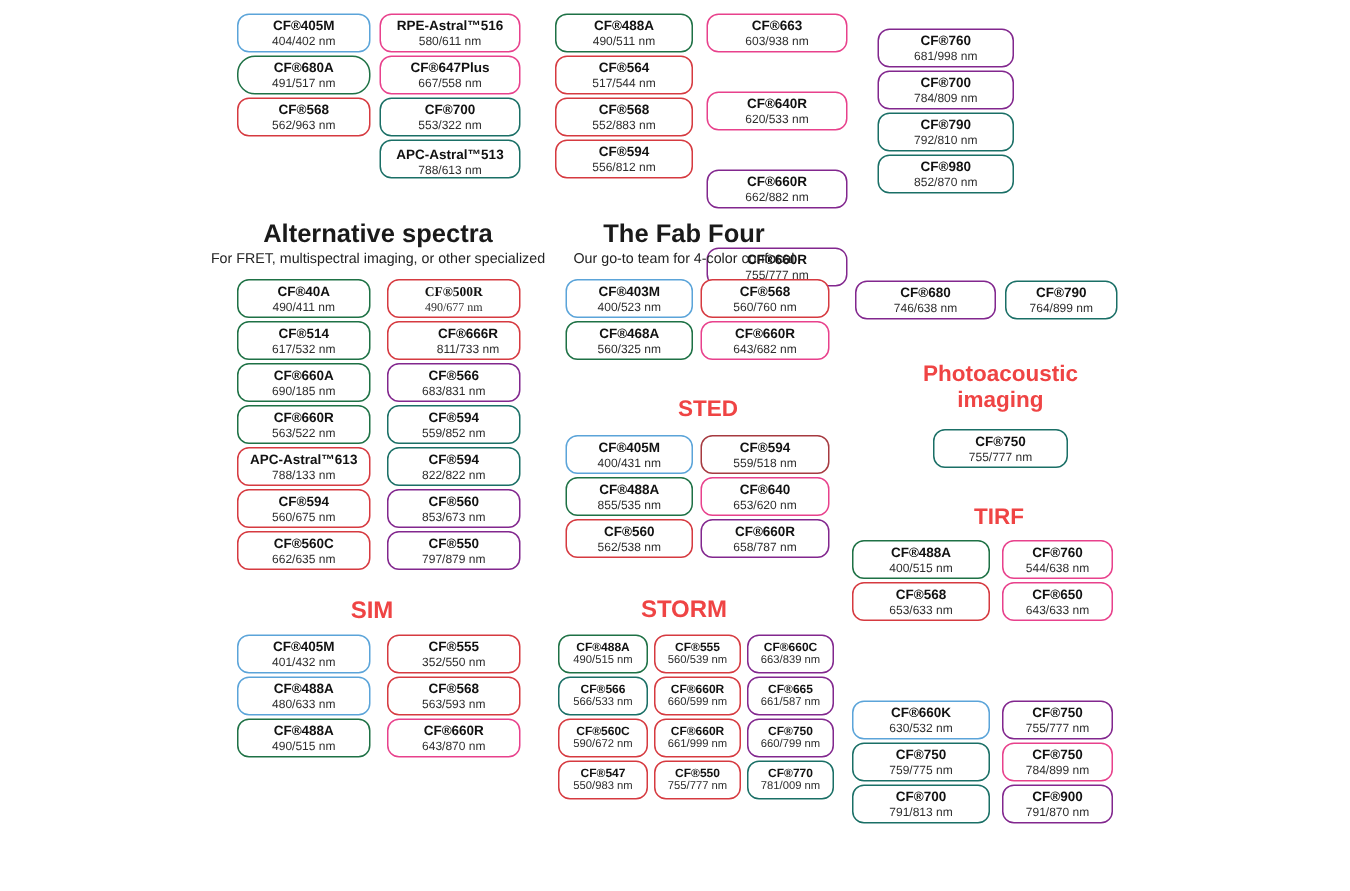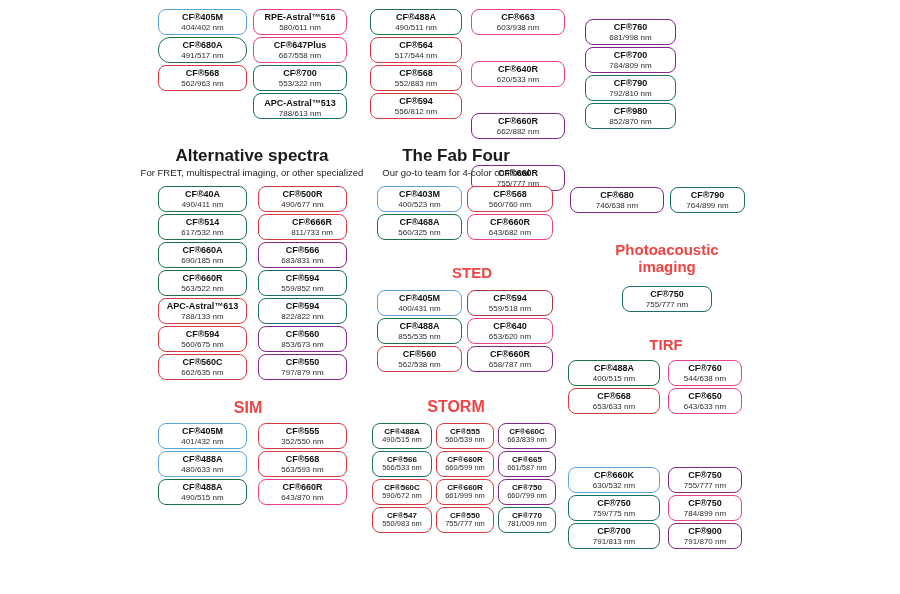--- a/index.html
+++ b/index.html
@@ -158,21 +158,21 @@
       <div class="pill" style="border-color: rgb(214, 58, 64);">
         <div class="pill-name">CF®594</div>
         <div class="pill-value">560/675 nm</div>
       </div>
       <div class="pill" style="border-color: rgb(214, 58, 64);">
         <div class="pill-name">CF®560C</div>
         <div class="pill-value">662/635 nm</div>
       </div>
     </div>
   <div class="col" style="left:258px;top:186px;width:89px;">
-      <div class="pill" style="border-color: rgb(214, 58, 64);">
+      <div class="pill" style="border-color: rgb(214, 58, 64); font-family: Liberation Serif, serif;">
         <div class="pill-name">CF®500R</div>
         <div class="pill-value">490/677 nm</div>
       </div>
       <div class="pill" style="border-color: rgb(214, 58, 64); padding-left: 19px;">
         <div class="pill-name">CF®666R</div>
         <div class="pill-value">811/733 nm</div>
       </div>
       <div class="pill" style="border-color: rgb(130, 39, 142);">
         <div class="pill-name">CF®566</div>
         <div class="pill-value">683/831 nm</div>

